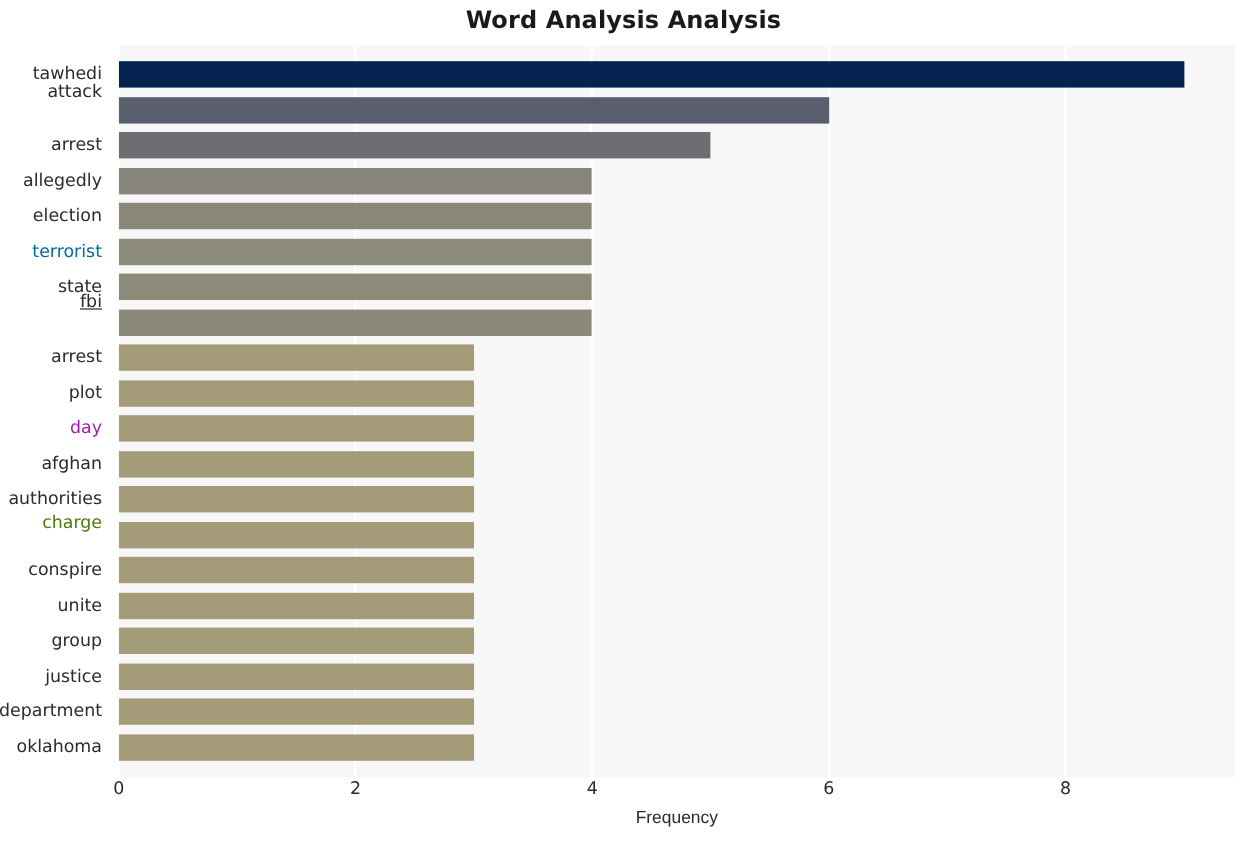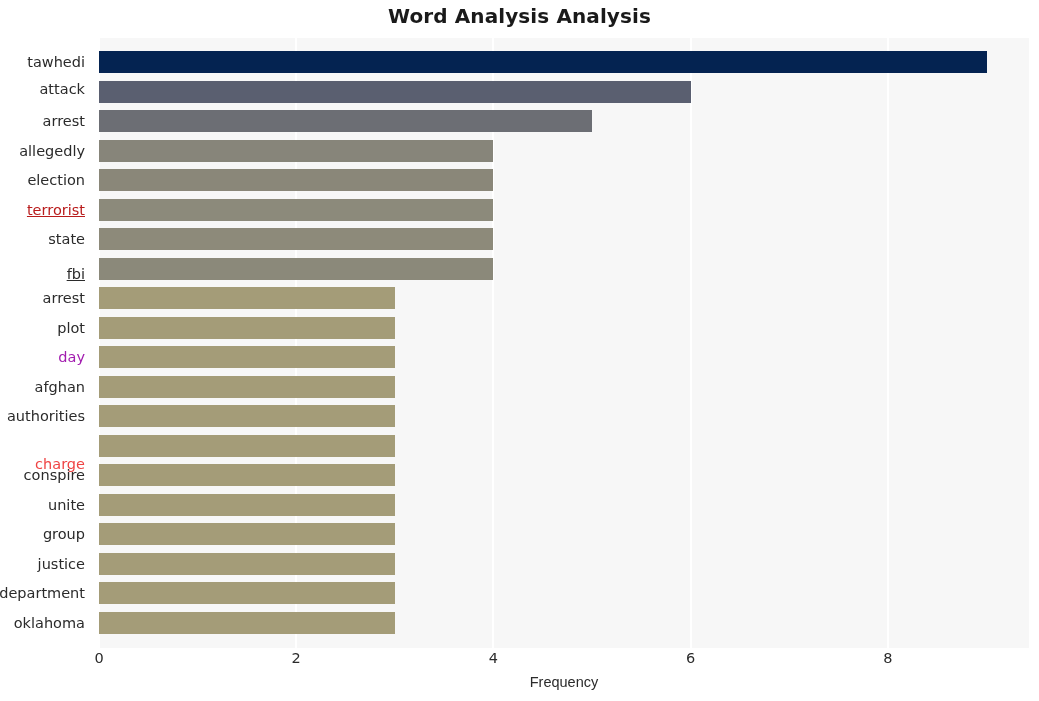--- a/index.html
+++ b/index.html
@@ -146,33 +146,33 @@
         <div class="bar" title="unite: 3" style="top: 455.563px; width: 295.864px; background: rgb(164, 156, 120);"></div>
         <div class="bar" title="group: 3" style="top: 485.068px; width: 295.864px; background: rgb(164, 156, 120);"></div>
         <div class="bar" title="justice: 3" style="top: 514.572px; width: 295.864px; background: rgb(164, 156, 120);"></div>
         <div class="bar" title="department: 3" style="top: 544.076px; width: 295.864px; background: rgb(164, 156, 120);"></div>
         <div class="bar" title="oklahoma: 3" style="top: 573.58px; width: 295.864px; background: rgb(164, 156, 120);"></div>
       </div>
   </div>
 
   <div id="y-labels">
       <div class="y-tick-label" style="top: 13px; color: rgb(43, 43, 43);">tawhedi</div>
-      <div class="y-tick-label" style="top: 40px; color: rgb(43, 43, 43);">attack</div>
+      <div class="y-tick-label" style="top: 28px; color: rgb(43, 43, 43);">attack</div>
       <div class="y-tick-label" style="top: 72.0085px; color: rgb(43, 43, 43);">arrest</div>
       <div class="y-tick-label" style="top: 101.513px; color: rgb(43, 43, 43);">allegedly</div>
       <div class="y-tick-label" style="top: 131.017px; color: rgb(43, 43, 43);">election</div>
-      <div class="y-tick-label" style="top: 160.521px; color: #b91c1c; text-decoration: underline;">terrorist</div>
+      <div class="y-tick-label" style="top: 160.521px; color: #0369a1;">terrorist</div>
       <div class="y-tick-label" style="top: 190.025px; color: rgb(43, 43, 43);">state</div>
-      <div class="y-tick-label" style="top: 225px; color: rgb(43, 43, 43); text-decoration: underline;">fbi</div>
+      <div class="y-tick-label" style="top: 203px; color: rgb(43, 43, 43); text-decoration: underline;">fbi</div>
       <div class="y-tick-label" style="top: 249.034px; color: rgb(43, 43, 43);">arrest</div>
       <div class="y-tick-label" style="top: 278.538px; color: rgb(43, 43, 43);">plot</div>
       <div class="y-tick-label" style="top: 308.042px; color: #a21caf;">day</div>
       <div class="y-tick-label" style="top: 337.547px; color: rgb(43, 43, 43);">afghan</div>
       <div class="y-tick-label" style="top: 367.051px; color: rgb(43, 43, 43);">authorities</div>
-      <div class="y-tick-label" style="top: 415px; color: #ef4444;">charge</div>
+      <div class="y-tick-label" style="top: 387px; color: #4d7c0f;">charge</div>
       <div class="y-tick-label" style="top: 426.059px; color: rgb(43, 43, 43);">conspire</div>
       <div class="y-tick-label" style="top: 455.563px; color: rgb(43, 43, 43);">unite</div>
       <div class="y-tick-label" style="top: 485.068px; color: rgb(43, 43, 43);">group</div>
       <div class="y-tick-label" style="top: 514.572px; color: rgb(43, 43, 43);">justice</div>
       <div class="y-tick-label" style="top: 544.076px; color: rgb(43, 43, 43);">department</div>
       <div class="y-tick-label" style="top: 573.58px; color: rgb(43, 43, 43);">oklahoma</div>
     </div>
 
   <div id="x-labels">
       <div class="x-tick-label" style="left: 0px; color: rgb(43, 43, 43);">0</div>

